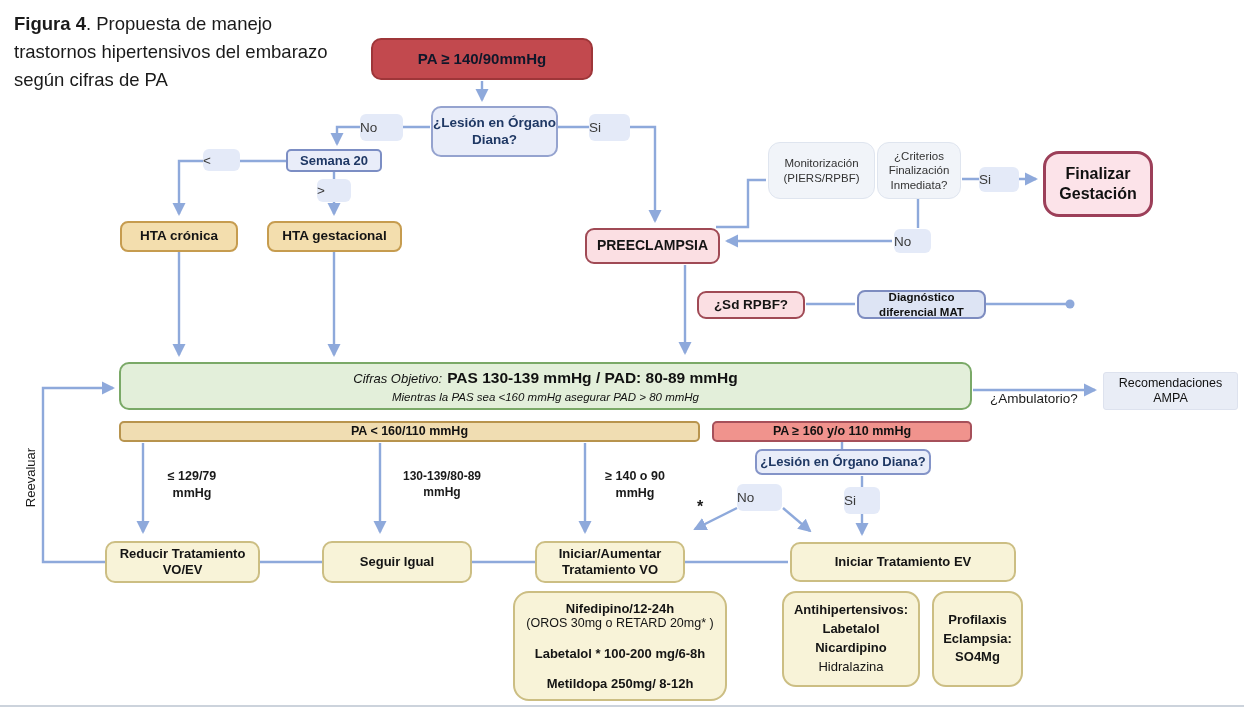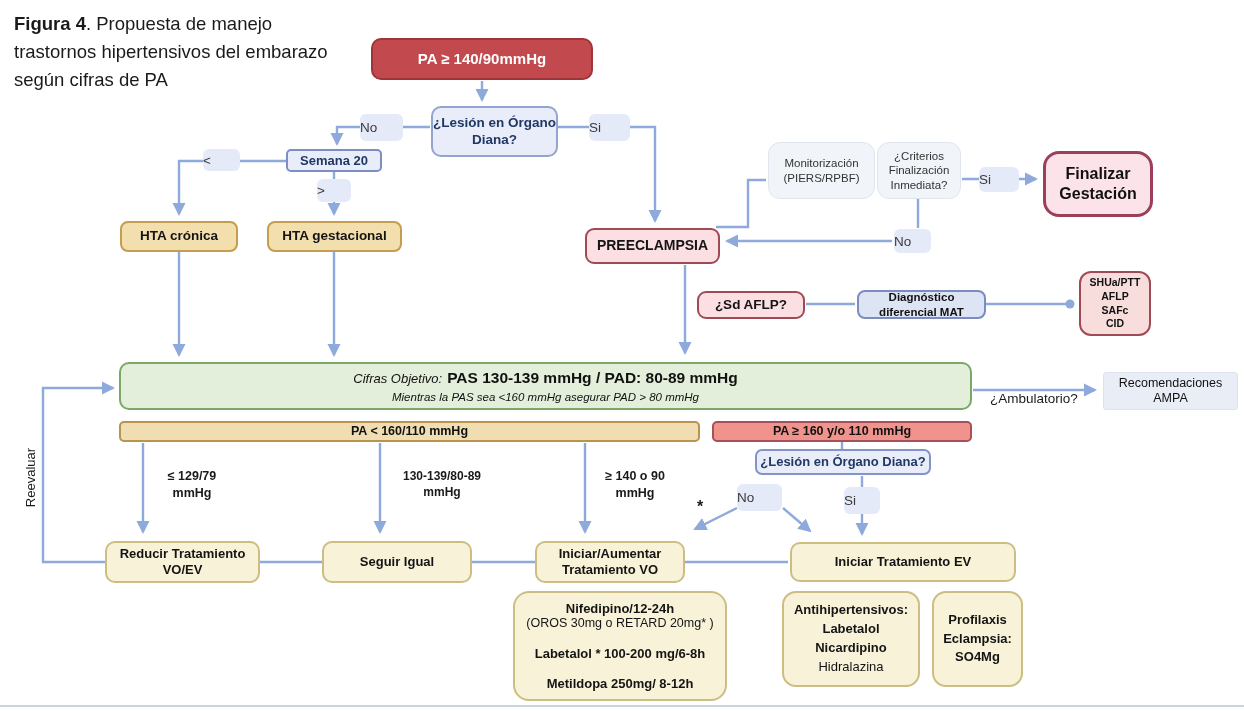--- a/index.html
+++ b/index.html
@@ -56,21 +56,21 @@
       <path d="M783,508 L810,531" marker-end="url(#arrow)"></path>
       <path d="M260,562 L322,562"></path>
       <path d="M472,562 L535,562"></path>
       <path d="M685,562 L788,562"></path>
       <path d="M105,562 L43,562 L43,388 L113,388" marker-end="url(#arrow)"></path>
     </g>
   </svg>
 
   <div class="title"><b>Figura 4</b><span>. Propuesta de manejo trastornos hipertensivos del embarazo según cifras de PA</span></div>
 
-  <div class="node" style="left:371px;top:38px;width:222px;height:42px;background:#c2494e;border:2px solid #9e3639;border-radius:10px;color:#ffffff;font-weight:bold;font-size:15px;">
+  <div class="node" style="left:371px;top:38px;width:222px;height:42px;background:#c2494e;border:2px solid #9e3639;border-radius:10px;color:#0f172a;font-weight:bold;font-size:15px;">
     <span>PA ≥ 140/90mmHg</span>
   </div>
 
   <div class="node lav" style="left:431px;top:106px;width:127px;height:51px;font-size:13.5px;">
     <span>¿Lesión en Órgano Diana?</span>
   </div>
   <div class="chip" style="left:360px;top:114px;width:43px;height:27px;">
     <span>No</span>
   </div>
   <div class="chip" style="left:589px;top:114px;width:41px;height:27px;">
@@ -107,30 +107,24 @@
     <span>Finalizar Gestación</span>
   </div>
   <div class="chip" style="left:894px;top:229px;width:37px;height:24px;">
     <span>No</span>
   </div>
 
   <div class="node pinkbox" style="left:585px;top:228px;width:135px;height:36px;border-width:2.5px;font-size:14px;">
     <span>PREECLAMPSIA</span>
   </div>
   <div class="node pinkbox" style="left:697px;top:291px;width:108px;height:28px;font-size:13.5px;">
-    <span>¿Sd AFLP?</span>
+    <span>¿Sd RPBF?</span>
   </div>
   <div class="node" style="left:857px;top:290px;width:129px;height:29px;background:#dde4f4;border:2px solid #7d8cc0;border-radius:8px;font-weight:bold;font-size:11.5px;">
     <span>Diagnóstico diferencial MAT</span>
-  </div>
-  <div class="node" style="left:1079px;top:271px;width:72px;height:65px;background:#f8dddd;border:2px solid #a04a55;border-radius:12px;font-weight:bold;font-size:10.5px;line-height:1.3;">
-    <span>SHUa/PTT</span>
-    <span>AFLP</span>
-    <span>SAFc</span>
-    <span>CID</span>
   </div>
 
   <div class="node" style="left:119px;top:362px;width:853px;height:48px;background:#e3efda;border:2.5px solid #7aa967;border-radius:10px;">
     <div style="line-height:1.2;">
       <span class="it" style="font-size:13px;margin-right:5px;">Cifras Objetivo:</span><span style="font-weight:bold;font-size:15.5px;">PAS 130-139 mmHg / PAD: 80-89 mmHg</span>
     </div>
     <div class="it" style="font-size:11.5px;margin-top:2px;">Mientras la PAS sea &lt;160 mmHg asegurar PAD &gt; 80 mmHg</div>
   </div>
   <div class="plain" style="left:990px;top:391px;font-size:13.5px;">¿Ambulatorio?</div>
   <div class="node" style="left:1103px;top:372px;width:135px;height:38px;background:#e9edf6;border:1px solid #dde2ee;border-radius:3px;font-size:12.5px;">

